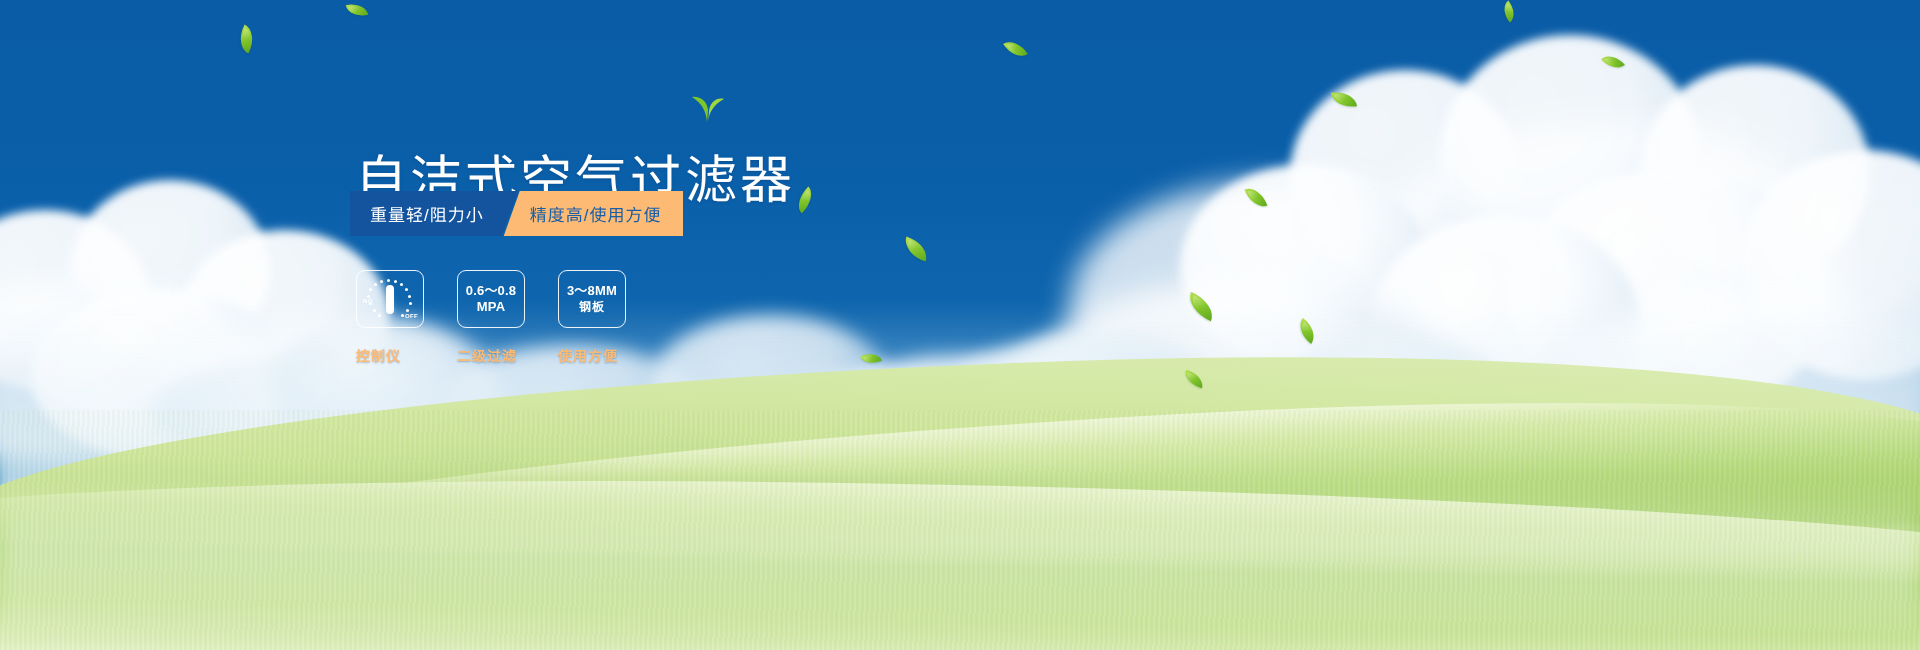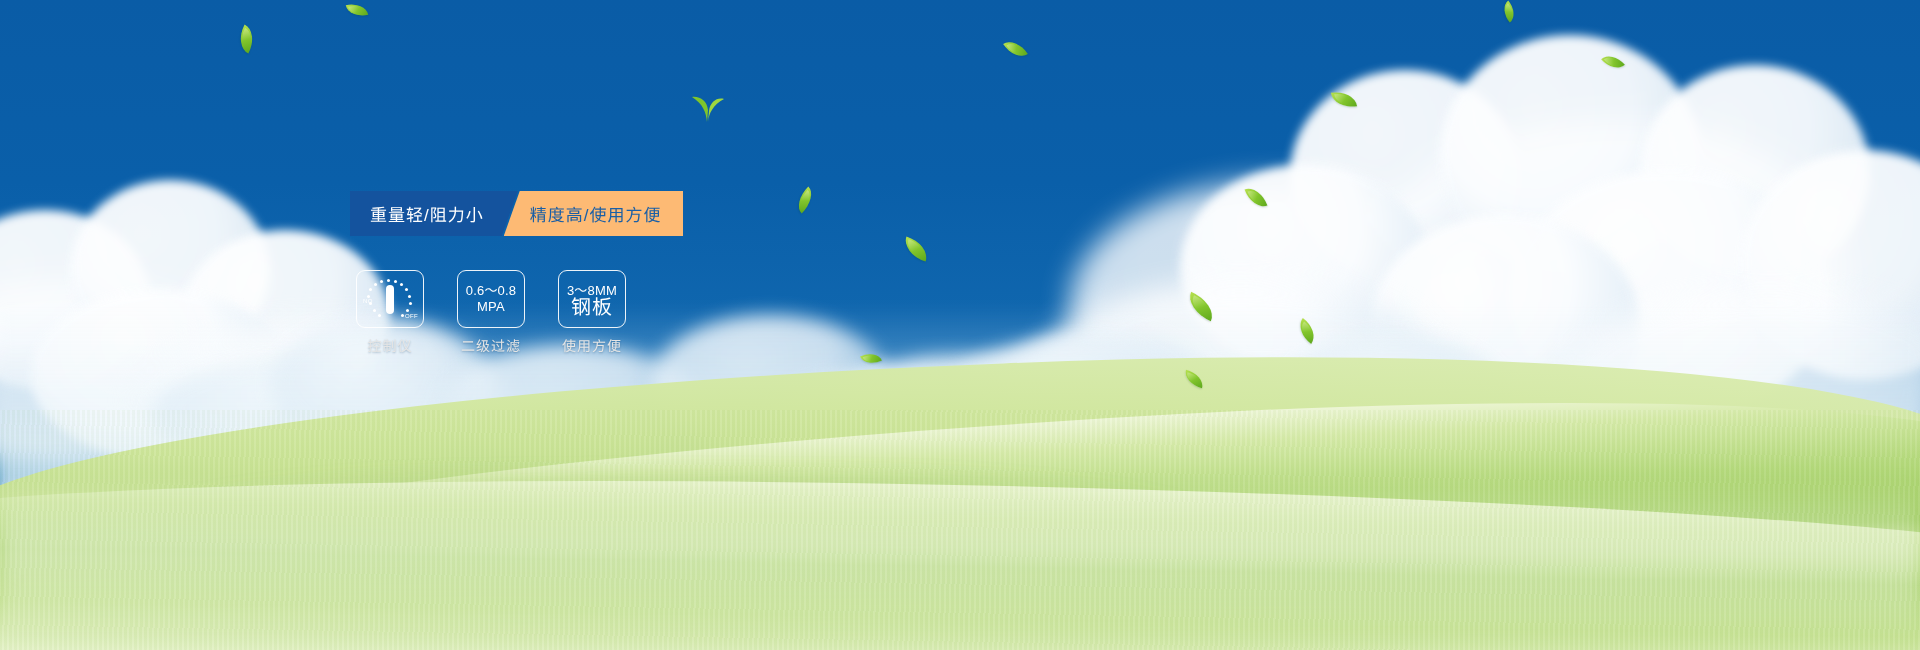--- a/index.html
+++ b/index.html
@@ -116,31 +116,31 @@
     background:#fdba74;color:#1a5fa6;
     padding:0 22px 0 26px;
     margin-left:-14px;
     clip-path:polygon(16px 0,100% 0,100% 100%,0 100%);
   }
   .badge-dark{
     clip-path:polygon(0 0,100% 0,calc(100% - 16px) 100%,0 100%);
   }
 
   .features{position:absolute;left:356px;top:270px;display:flex;gap:33px;}
-  .feature{width:68px;display:flex;flex-direction:column;align-items:center;}
+  .feature{width:68px;display:flex;flex-direction:column;font-weight:bold;}
   .fbox{
     width:68px;height:58px;border:1.6px solid rgba(255,255,255,.92);
     border-radius:9px;display:flex;flex-direction:column;
     align-items:center;justify-content:center;
     color:#fff;box-sizing:border-box;position:relative;overflow:hidden;
   }
   .fbox .txt{font-size:13px;line-height:16px;text-align:center;letter-spacing:.2px;white-space:nowrap;}
-  .fbox .txt.cjk{font-size:20px;letter-spacing:1px;}
+  .fbox .txt.cjk{font-size:12px;letter-spacing:1px;}
   .flabel{
-    margin-top:7px;font-size:14px;color:#e5e5e5;letter-spacing:1px;
+    margin-top:17px;font-size:14px;color:#fdba74;letter-spacing:1px;
     white-space:nowrap;text-shadow:0 1px 2px rgba(0,50,90,.30);
   }
 
   
   .gauge{position:relative;width:56px;height:46px;}
   .gauge .dot{position:absolute;width:3px;height:3px;border-radius:50%;background:#fff;}
   .gauge .needle{
     position:absolute;left:50%;top:9px;margin-left:-4px;
     width:8px;height:29px;border-radius:4px;background:#fff;
   }
@@ -236,20 +236,21 @@
   <div class="leaf" style="left:1248px;top:186px;width:16px;height:23px;transform:rotate(-20deg);"></div>
   <div class="leaf" style="left:1296px;top:323px;width:22px;height:16px;transform:rotate(36deg);"></div>
   <div class="leaf" style="left:1332px;top:91px;width:24px;height:17px;transform:rotate(-8deg);"></div>
   <div class="leaf" style="left:1500px;top:5px;width:18px;height:13px;transform:rotate(50deg);"></div>
   <div class="leaf" style="left:1606px;top:52px;width:14px;height:20px;transform:rotate(-42deg);"></div>
   <div class="leaf" style="left:1184px;top:372px;width:20px;height:14px;transform:rotate(14deg);"></div>
   <div class="leaf" style="left:862px;top:352px;width:18px;height:13px;transform:rotate(-26deg);"></div>
 
   <div class="content">
 
+    <h1 class="title">自洁式空气过滤器</h1>
 
     <svg class="title-leaf" viewBox="0 0 42 30">
       <path d="M21 30 C20 20 17 12 6 5 C14 4 21 9 22 18 Z" fill="#7ec52b"></path>
       <path d="M22 30 C23 21 27 13 38 7 C31 5 24 10 23 19 Z" fill="#9ed83f"></path>
     </svg>
 
     <div class="badges">
       <div class="badge badge-dark">
         <span>重量轻/阻力小</span>
       </div>

